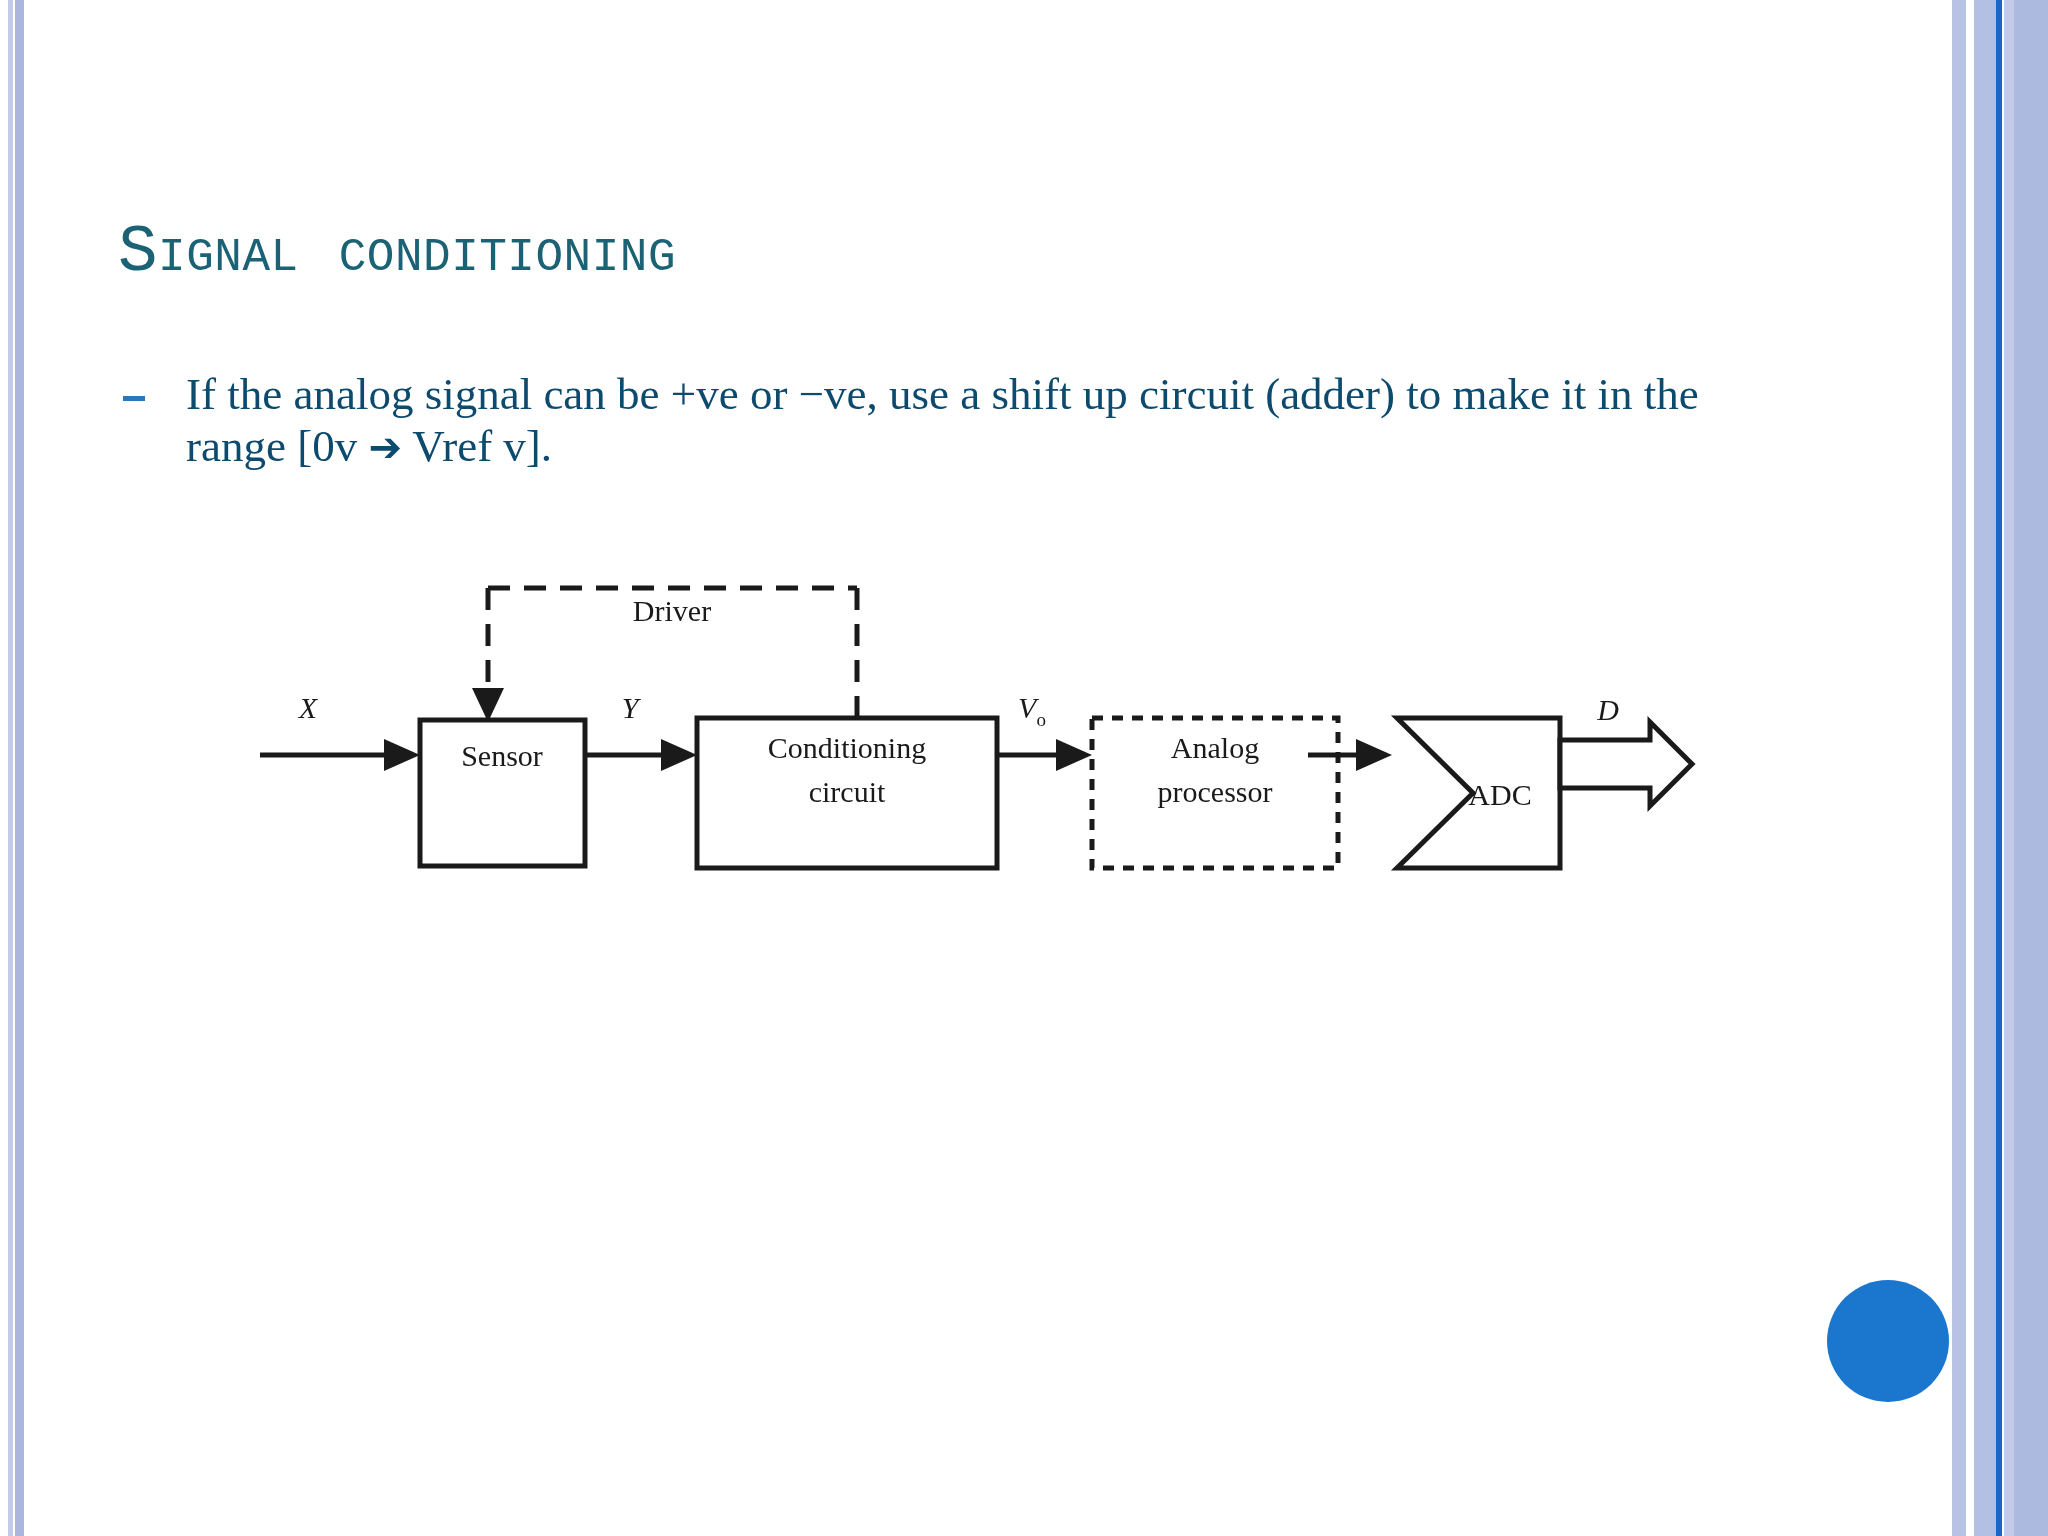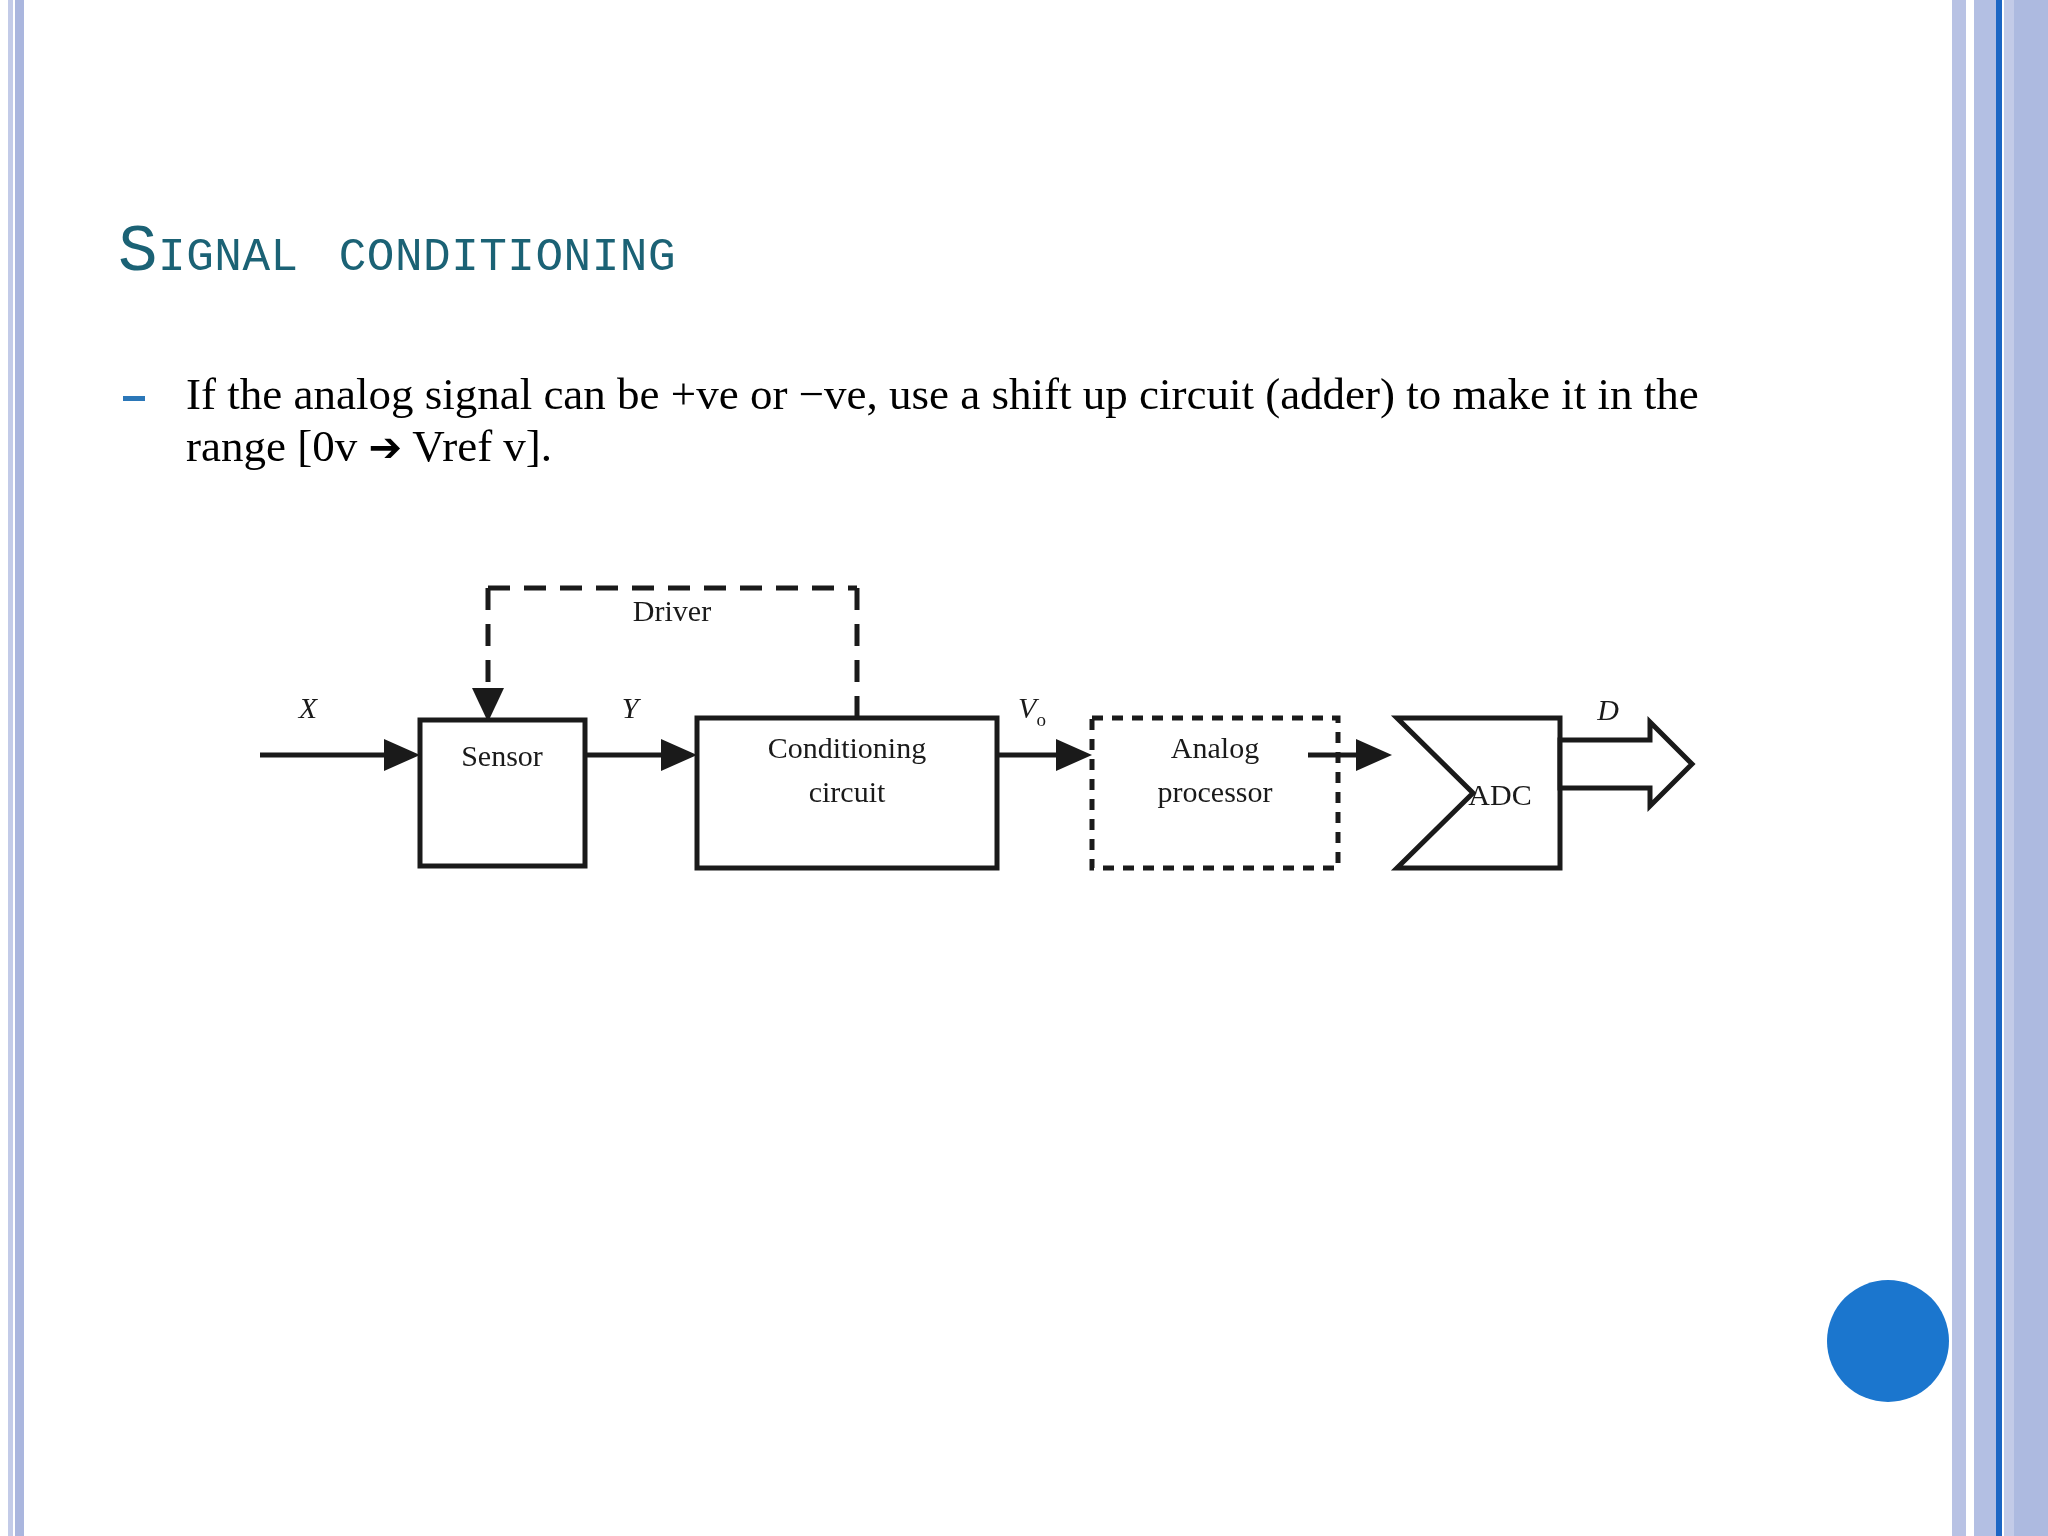--- a/index.html
+++ b/index.html
@@ -63,21 +63,21 @@
     height: 5px;
     background: #2b77b8;
   }
   #bullet-text {
     position: absolute;
     left: 68px;
     top: 0;
     width: 1595px;
     font-size: 45px;
     line-height: 1.16;
-    color: #000000;
+    color: #0c4a6e;
     font-family: "Liberation Serif", "DejaVu Serif", serif;
   }
   #bullet-text .arrow-glyph { font-family: "DejaVu Sans", sans-serif; font-size: 40px; }
 
   
   #diagram {
     position: absolute;
     left: 260px;
     top: 540px;
     width: 1500px;

